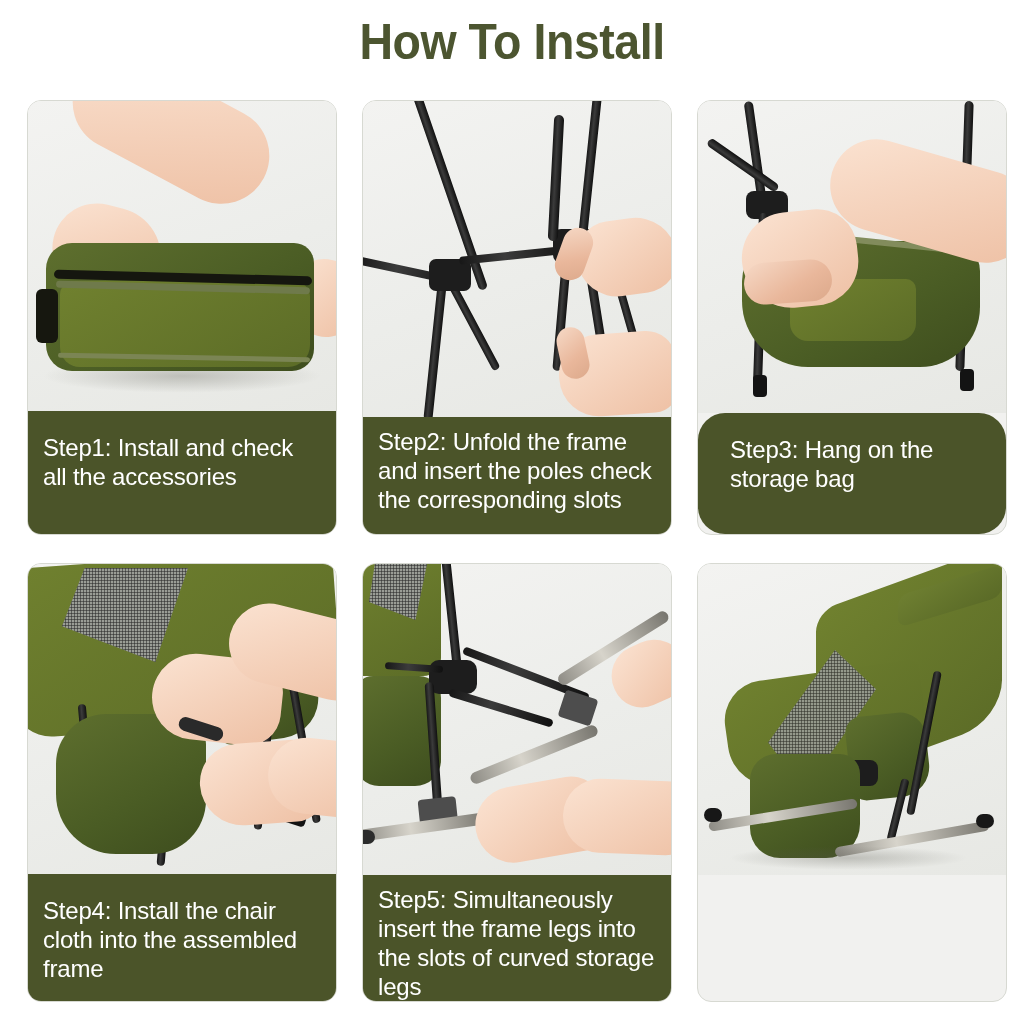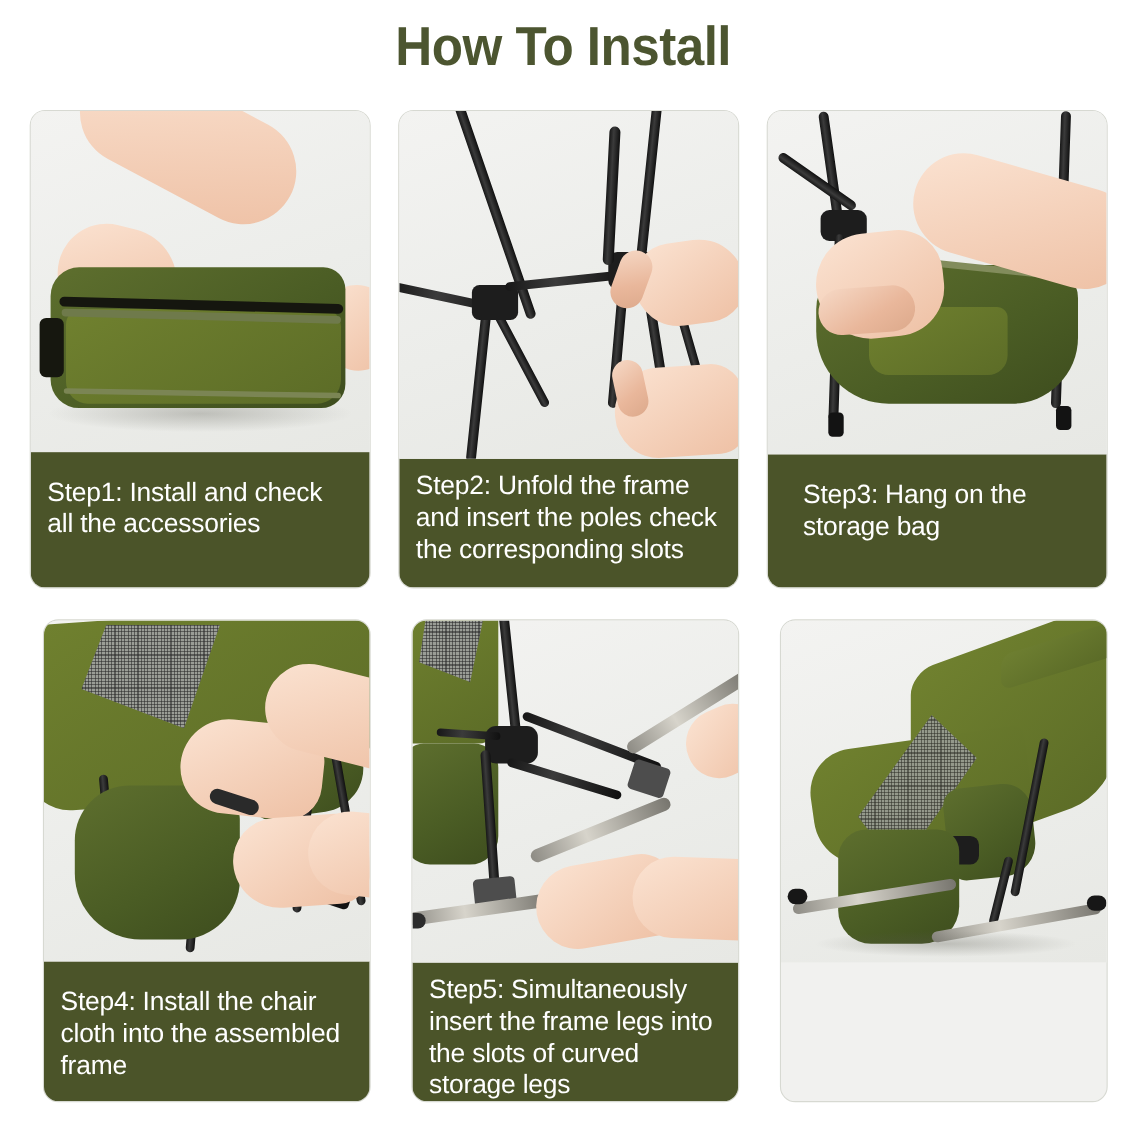--- a/index.html
+++ b/index.html
@@ -37,40 +37,40 @@
     border:1px solid #d7d9d2;
     border-radius:14px;
     background:#f1f1ef;
     overflow:hidden;
     display:flex;
     flex-direction:column;
   }
   .row1 .card{height:433px;}
   .row2{position:absolute;left:27px;top:563px;width:970px;
         display:grid;grid-template-columns:repeat(3,310px);column-gap:25px;}
-  .row2 .card{height:437px;margin-left:12px;}
+  .row2 .card{height:437px;}
 
   .photo{
     position:relative;
     width:100%;
     background:#f0f0ee;
     overflow:hidden;
     flex:0 0 auto;
   }
   .caption{
     background:#4B5429;
     color:#ffffff;
     font-size:24px;
     line-height:29px;
     padding:10px 14px 14px 15px;
     flex:1 1 auto;
     letter-spacing:-0.2px;
   }
   .caption.pad-more{padding-top:22px;}
-  .caption.indent{padding-left:32px;}
+  .caption.indent{padding-left:32px;border-radius:27px;}
 
   
   .ph-bg{position:absolute;inset:0;background:linear-gradient(160deg,#f3f3f1 0%,#ecedea 55%,#e7e8e4 100%);}
   .tube{position:absolute;background:linear-gradient(90deg,#171717,#3b3b3b 40%,#101010);border-radius:6px;}
   .tube.sil{background:linear-gradient(90deg,#8d8b84,#d7d4cb 40%,#77756e);}
   .hub{position:absolute;background:#1d1d1d;border-radius:7px;}
   .skin{position:absolute;background:linear-gradient(150deg,#f6d9c6,#e9b79b 60%,#dca98b);border-radius:50%;}
   .skin.soft{background:linear-gradient(150deg,#fbe3d2,#eec0a4);}
   .cloth{position:absolute;background:linear-gradient(150deg,#5e6f2e,#4a5c24 60%,#3e4d1e);}
   .cloth.lt{background:linear-gradient(150deg,#70812f,#5c6c27);}

